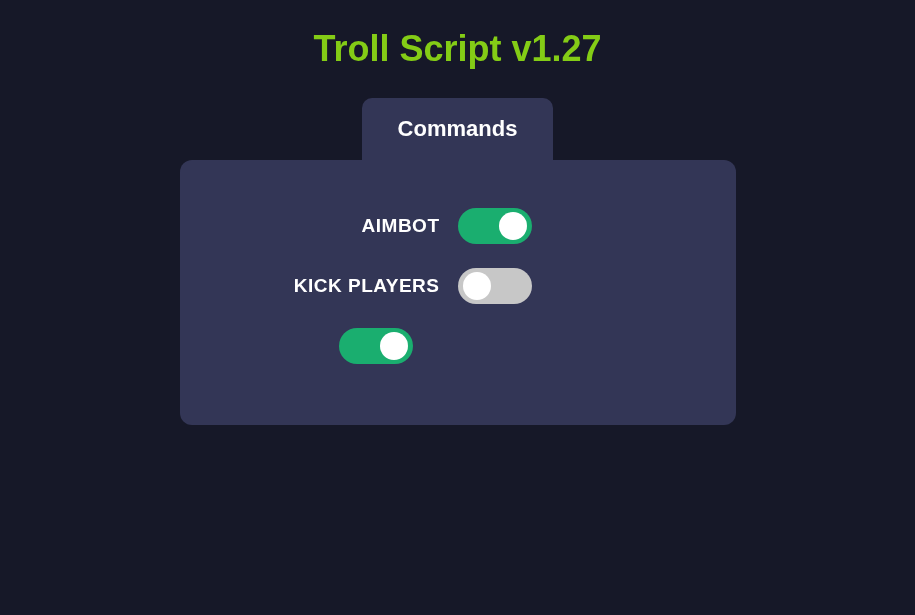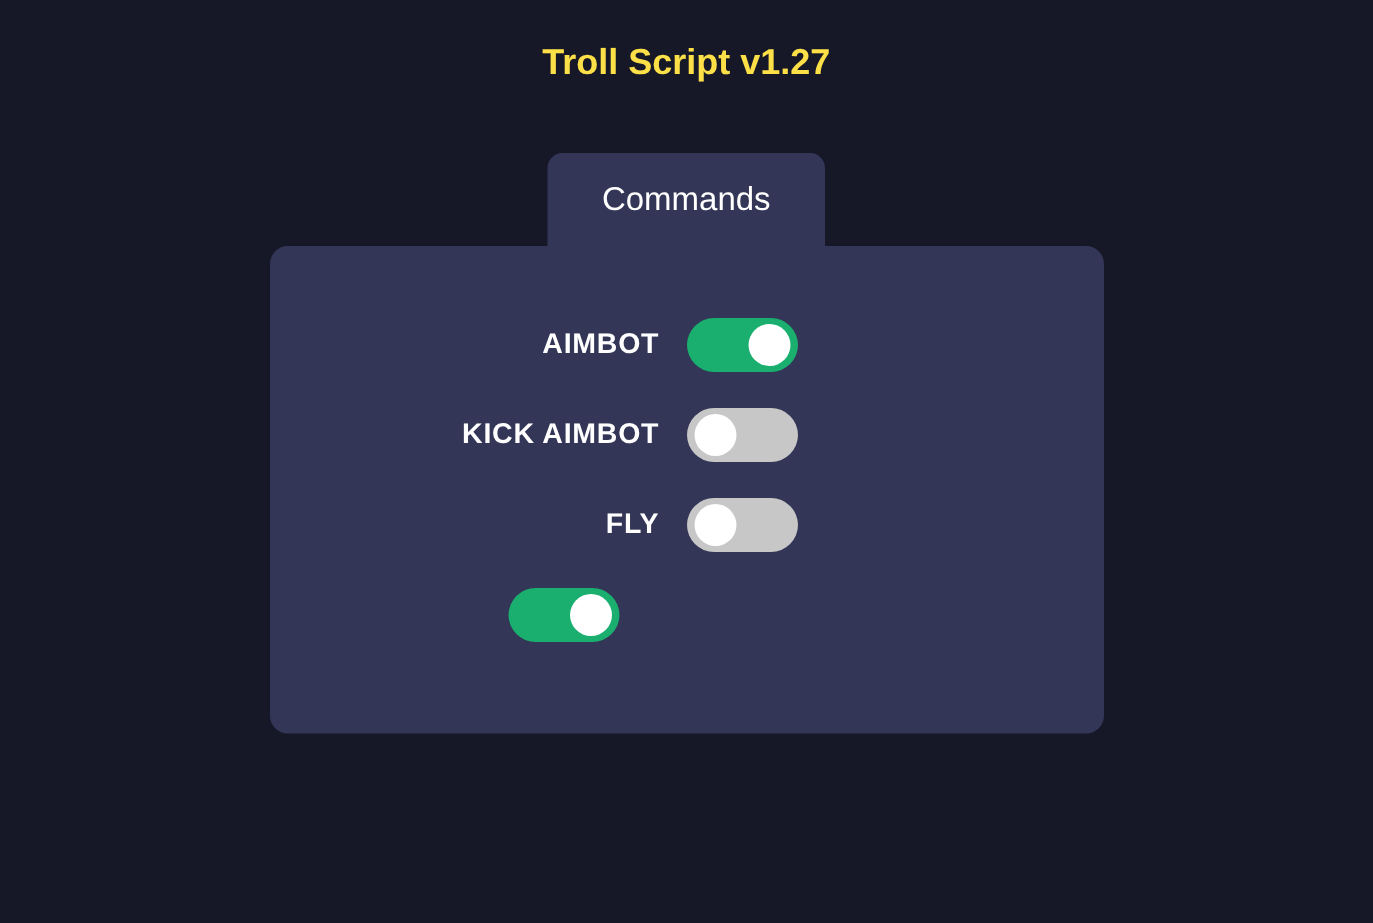--- a/index.html
+++ b/index.html
@@ -12,35 +12,35 @@
       width: 915px;
       height: 615px;
       font-family: 'Segoe UI', -apple-system, BlinkMacSystemFont, sans-serif;
       color: #ffffff;
       display: flex;
       flex-direction: column;
       align-items: center;
       overflow: hidden;
     }
     .title {
-      font-size: 24px;
+      font-size: 36px;
       font-weight: 700;
       margin-top: 28px;
-      margin-bottom: 46px;
-      color: #fde047;
+      margin-bottom: 28px;
+      color: #84cc16;
     }
     .tabs-wrapper {
       display: flex;
       align-items: flex-end;
       margin-bottom: 0;
     }
     .tab {
       padding: 18px 36px;
       font-size: 22px;
-      font-weight: 400;
+      font-weight: 700;
       color: #9a9cb0;
       cursor: pointer;
       border-radius: 10px 10px 0 0;
     }
     .tab.active {
       background: #333656;
       color: #ffffff;
     }
     .panel {
       background: #333656;
@@ -110,34 +110,27 @@
 
   <div class="row">
     <span class="row-label">AIMBOT</span>
     <div class="toggle on">
       <div class="toggle-knob"></div>
     </div>
     <span class="row-spacer"></span>
   </div>
 
   <div class="row">
-    <span class="row-label">KICK AIMBOT</span>
+    <span class="row-label">KICK PLAYERS</span>
     <div class="toggle off">
       <div class="toggle-knob"></div>
     </div>
     <span class="row-spacer"></span>
   </div>
 
-  <div class="row">
-    <span class="row-label">FLY</span>
-    <div class="toggle off">
-      <div class="toggle-knob"></div>
-    </div>
-    <span class="row-spacer"></span>
-  </div>
 
   <div class="row">
     <div class="toggle on">
       <div class="toggle-knob"></div>
     </div>
     <span class="row-spacer"></span>
   </div>
 
 
 </div>

